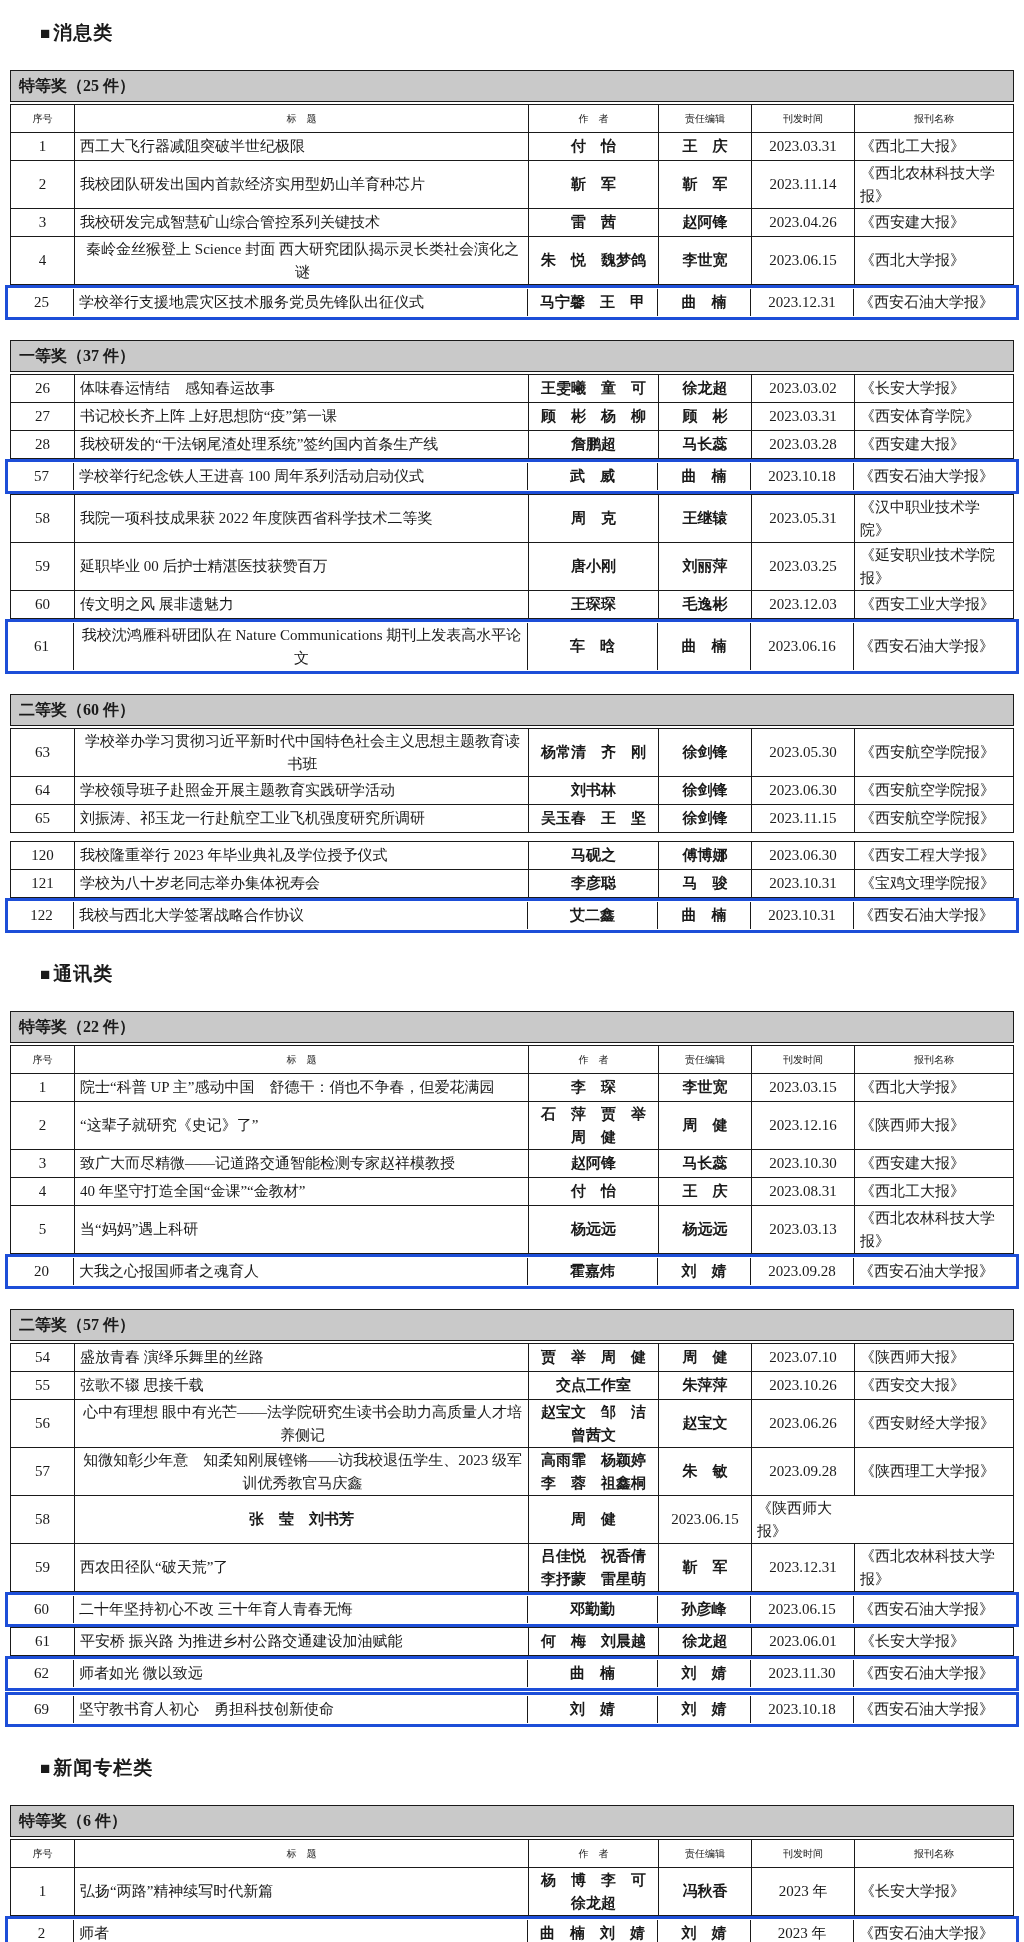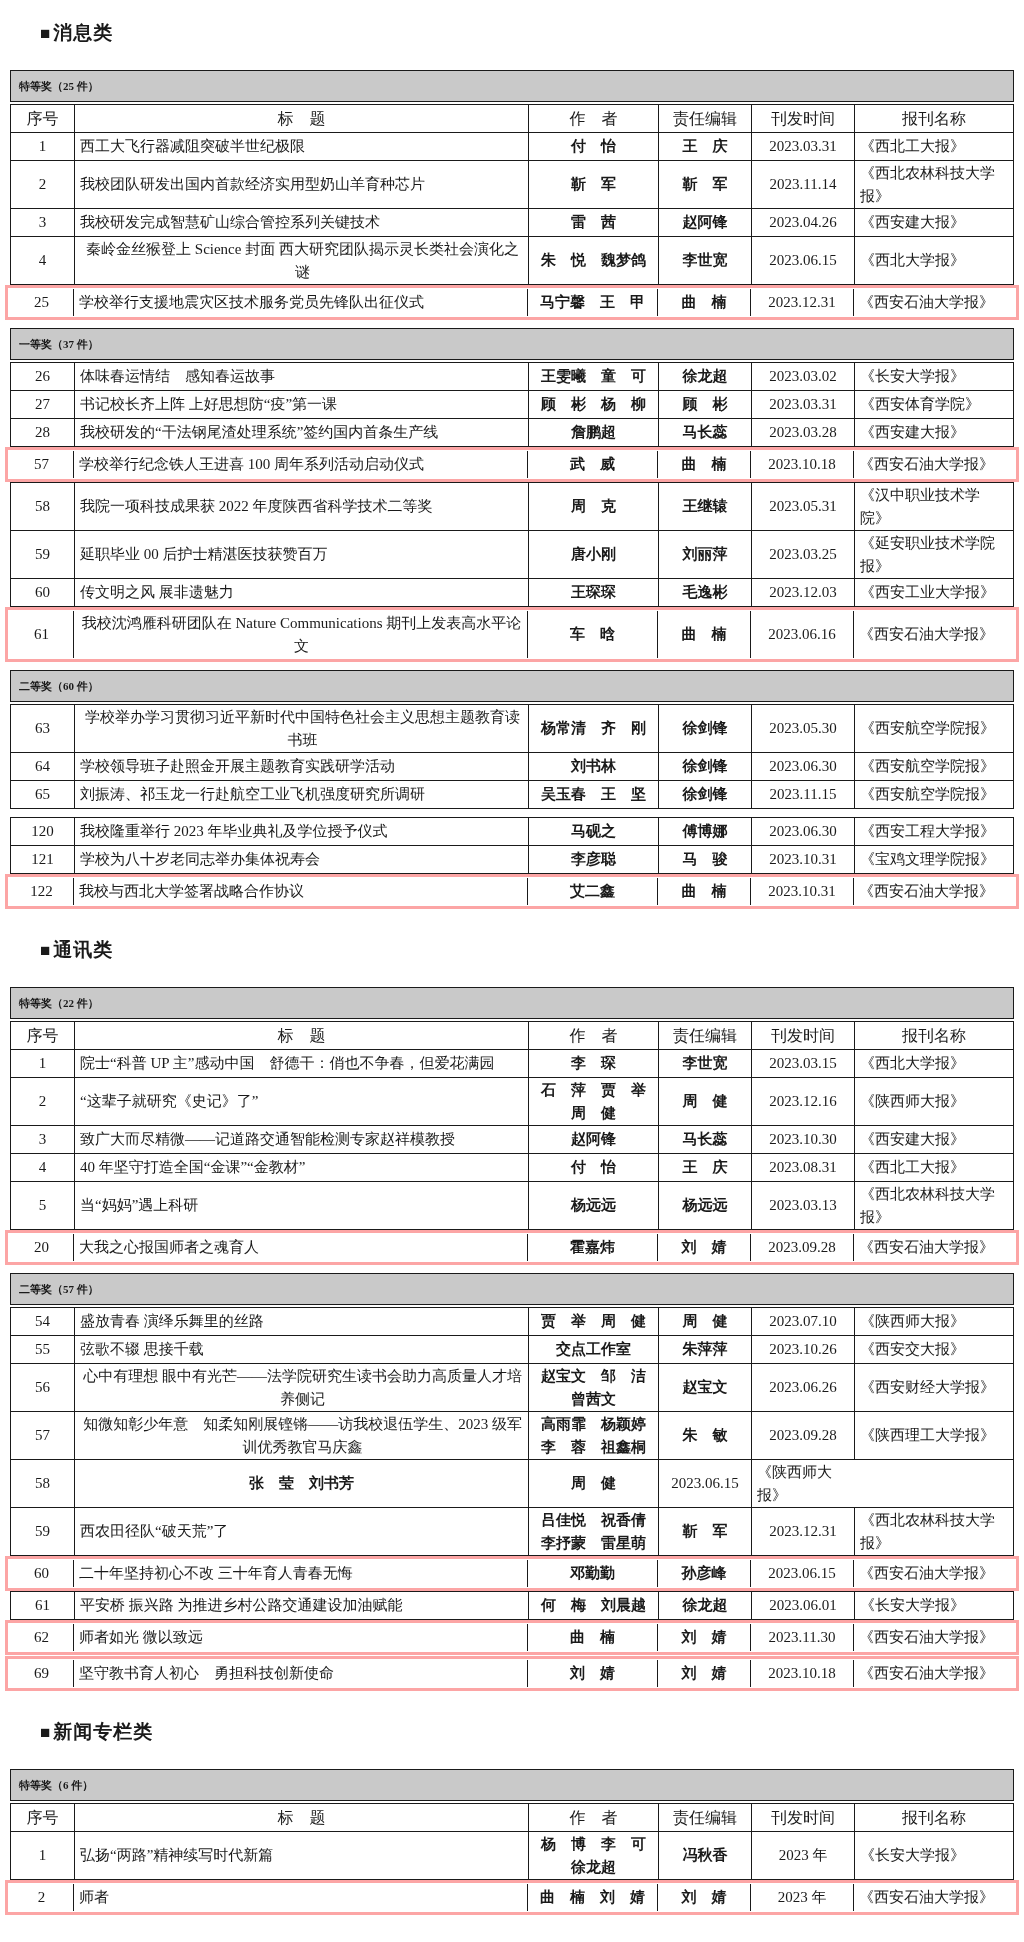--- a/index.html
+++ b/index.html
@@ -20,39 +20,39 @@
     align-items:center;
     letter-spacing:1px;
   }
   .section:first-child .section-heading{margin-top:0;}
   .marker{
     font-size:17px;
     margin-right:2px;
     line-height:1;
   }
   .award-table{margin:0 10px 0 10px;}
-  .award-table + .award-table{margin-top:8px;}
+  .award-table + .award-table{margin-top:20px;}
   .band{
     background:#c9c9c9;
     border:1px solid #1a1a1a;
     height:30px;
     line-height:30px;
     font-weight:bold;
-    font-size:11px;
+    font-size:16px;
     padding-left:8px;
     margin-bottom:3px;
   }
   .group{
     border:1px solid #1a1a1a;
     margin-top:-1px;
     background:#ffffff;
   }
   .group.gap{margin-top:8px;}
   .group.red{
-    border:3px solid #fca5a5;
+    border:3px solid #1d4ed8;
     margin-left:-5px;
     margin-right:-5px;
     margin-top:0px;
     margin-bottom:1px;
     padding:1px 2px;
   }
   .row{display:grid;}
   .row + .row{border-top:1px solid #1a1a1a;}
   .cols6{grid-template-columns:63px 454px 130px 93px 103px 1fr;}
   .cell{
@@ -67,21 +67,21 @@
     font-size:15px;
     line-height:1.5;
   }
   .cell:first-child{border-left:none;}
   .cell.title{justify-content:flex-start;text-align:center;padding-right:3px;}
   .cell.paper{justify-content:flex-start;text-align:left;}
   .cell.author,.cell.editor{
     font-weight:bold;
     white-space:pre-line;
   }
-  .hcell{font-size:16px;}
+  .hcell{font-size:10px;}
 </style>
 </head>
 <body>
 
 <div id="doc">
     <div class="section">
       <div class="section-heading">
         <div class="marker">■</div>
         <div class="label">消息类</div>
       </div>

